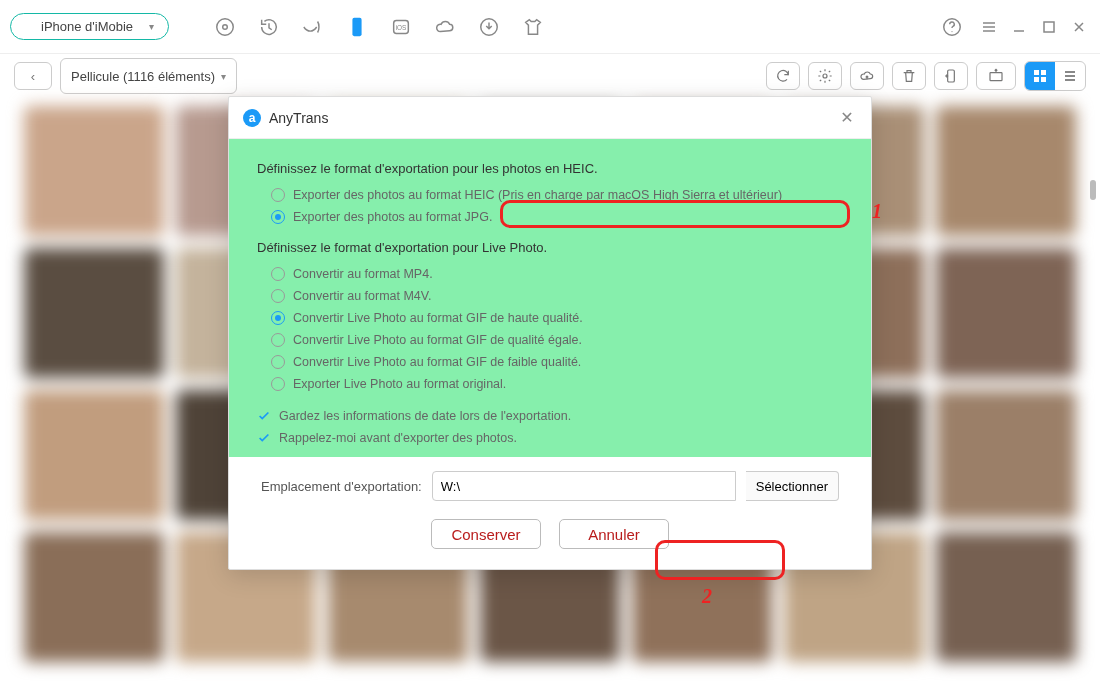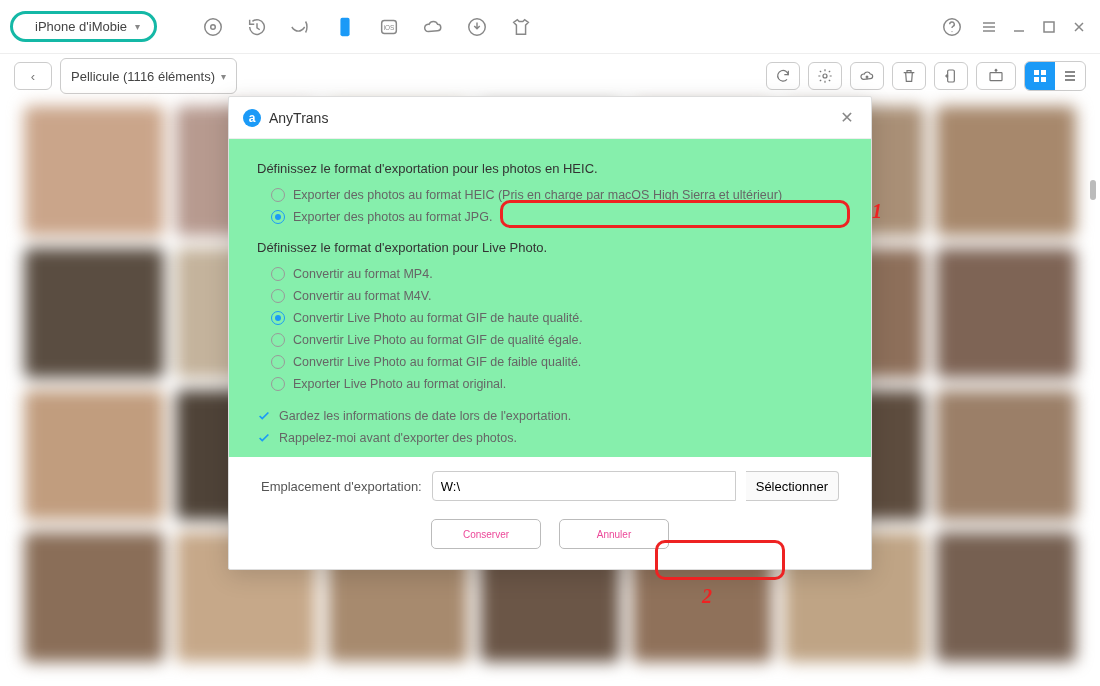--- a/index.html
+++ b/index.html
@@ -1,20 +1,20 @@
 <!DOCTYPE html>
 <html><head>
 <meta charset="utf-8">
 <style>
 * { margin: 0; padding: 0; box-sizing: border-box; font-family: -apple-system, "Segoe UI", Arial, sans-serif; }
 body { width: 1100px; height: 686px; background: #fff; overflow: hidden; position: relative; }
 
 
 .top-bar { height: 54px; display: flex; align-items: center; padding: 0 10px; gap: 8px; border-bottom: 1px solid #eee; }
-.device-pill { display: flex; align-items: center; gap: 8px; border: 3px solid #14b8a6; border-radius: 18px; padding: 5px 14px; font-size: 13px; color: #444; }
+.device-pill { display: flex; align-items: center; gap: 16px; border: 1px solid #14b8a6; border-radius: 18px; padding: 5px 14px; font-size: 13px; color: #444; }
 .spacer { flex: 1; }
 .top-icon { width: 36px; height: 36px; display: flex; align-items: center; justify-content: center; color: #888; border-radius: 6px; }
 .top-icon.active { color: #1b9af7; }
 .top-icon svg { width: 22px; height: 22px; stroke: currentColor; fill: none; stroke-width: 1.6; }
 .win-btn { width: 22px; height: 22px; display: flex; align-items: center; justify-content: center; color: #777; }
 
 
 .sub-bar { height: 44px; display: flex; align-items: center; padding: 0 14px; gap: 8px; }
 .back-btn { width: 38px; height: 28px; border: 1px solid #ccc; border-radius: 6px; display: flex; align-items: center; justify-content: center; color: #777; font-size:13px; }
 .album-dd { height: 36px; border: 1px solid #ccc; border-radius: 6px; display: flex; align-items: center; padding: 0 10px; font-size: 13px; color: #444; gap: 6px; }
@@ -43,21 +43,21 @@
 .opt-row { display: flex; align-items: center; gap: 8px; padding: 4px 0 4px 14px; font-size: 12.5px; color: #666; position: relative; }
 .radio { width: 14px; height: 14px; border: 1.5px solid #999; border-radius: 50%; display:inline-flex; align-items:center; justify-content:center; flex-shrink:0;}
 .radio.sel { border-color:#1b9af7; }
 .radio.sel::after { content:""; width:6px; height:6px; background:#1b9af7; border-radius:50%; }
 .check { width:14px; height:14px; color:#1b9af7; stroke:#1b9af7; }
 .opt-row.chk { padding-left: 0; }
 .export-row { display:flex; align-items:center; gap:10px; padding: 14px 32px; font-size:13px; color:#555;}
 .export-row input { flex:1; height:30px; border:1px solid #ccc; border-radius:4px 0 0 4px; padding:0 8px; font-size:13px; }
 .select-btn { height:30px; border:1px solid #ccc; border-left:none; border-radius:0 4px 4px 0; padding:0 10px; font-size:13px; background:#fafafa;}
 .btn-row { display:flex; justify-content:center; gap:18px; padding: 4px 0 20px; }
-.m-btn { width: 110px; height: 30px; border:1px solid #bbb; border-radius:5px; background:#fff; font-size:10px; color:#ec4899; display:flex; align-items:center; justify-content:center;}
+.m-btn { width: 110px; height: 30px; border:1px solid #bbb; border-radius:5px; background:#fff; font-size:15px; color:#b91c1c; display:flex; align-items:center; justify-content:center;}
 
 
 .anno { position:absolute; border:3px solid #e22; border-radius:10px; pointer-events:none; }
 .anno-num { position:absolute; color:#e22; font-weight:900; font-size:20px; font-style:italic; font-family: Georgia, serif; }
 
 .chev{font-size:10px;color:#888}
 </style>
 </head>
 <body>
 

